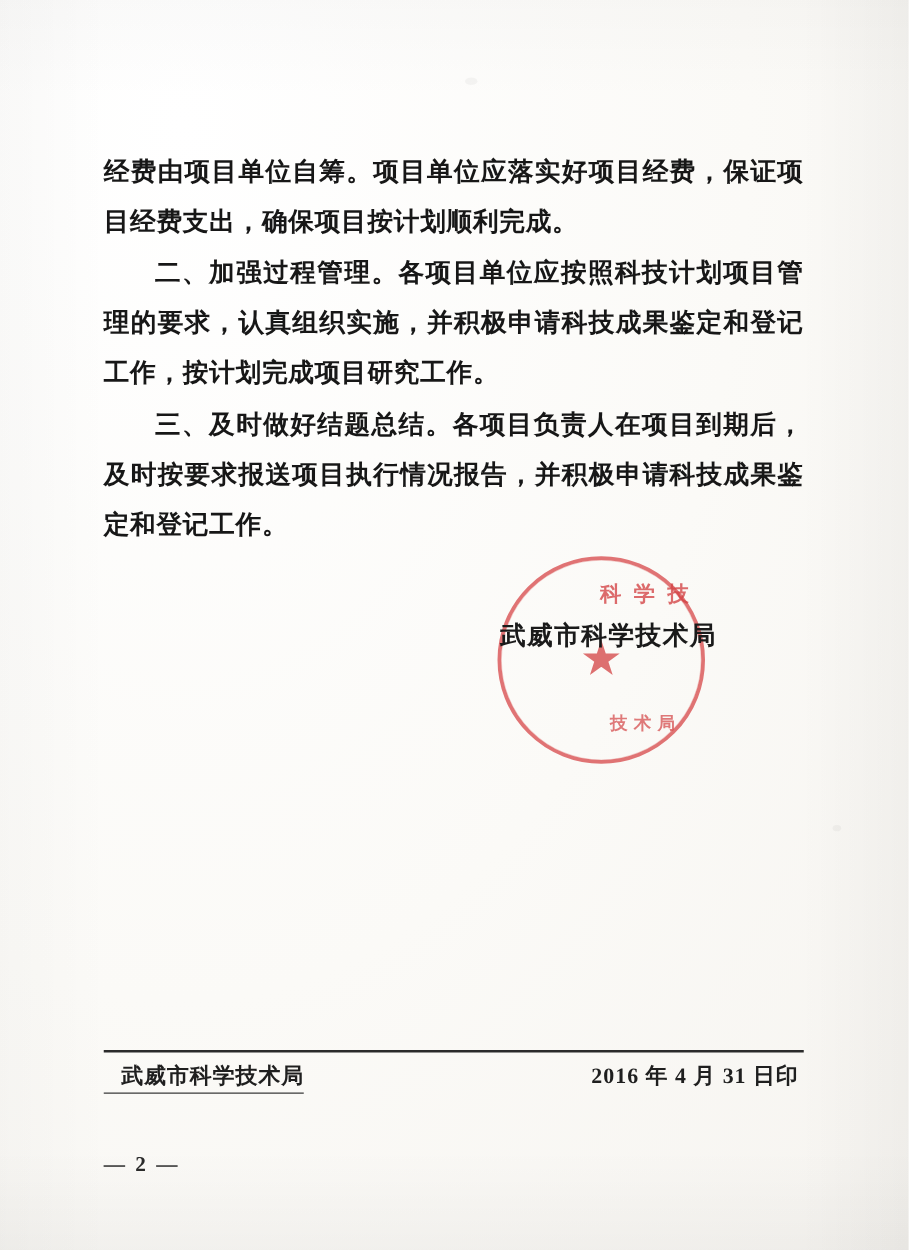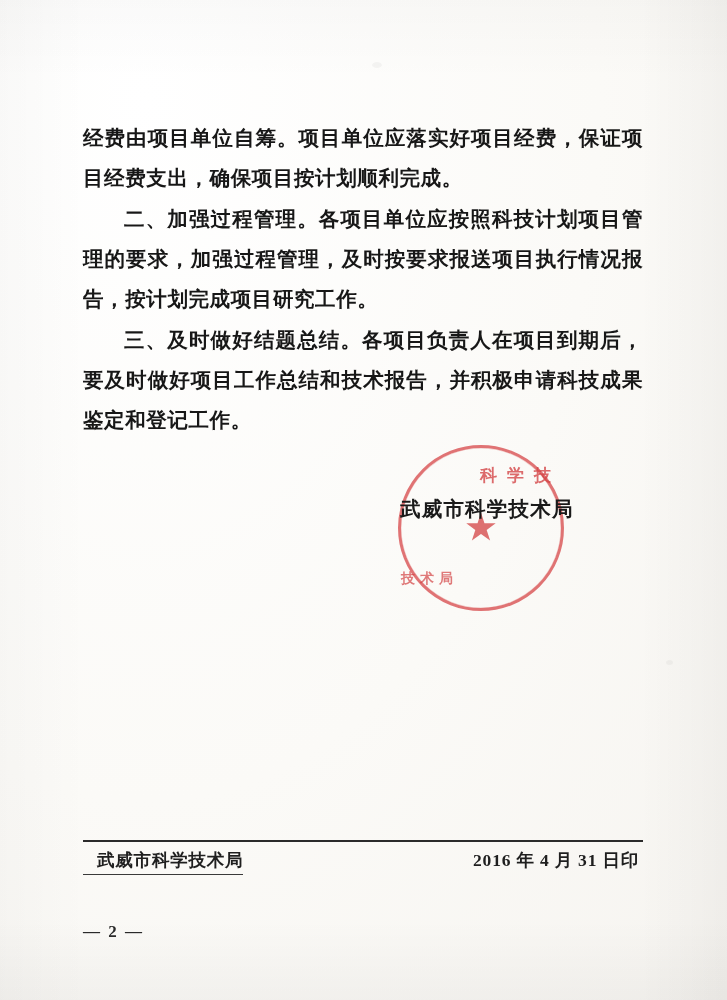--- a/index.html
+++ b/index.html
@@ -103,21 +103,21 @@
     color: rgba(205, 40, 42, 0.78);
     font-size: 17px;
     letter-spacing: 10px;
     font-family: "Liberation Serif", serif;
   }
   .seal-text-bottom {
     position: absolute;
     left: 0;
     right: 16px;
     bottom: 20px;
-    text-align: left;
+    text-align: right;
     color: rgba(205, 40, 42, 0.7);
     font-size: 14px;
     letter-spacing: 5px;
   }
   .footer-rule {
     position: absolute;
     left: 83px;
     top: 840px;
     width: 560px;
     height: 2px;
@@ -162,22 +162,22 @@
 <body>
 
 <div class="page">
   <div class="paper-noise"></div>
 
   <div class="smudge" style="left:372px;top:62px;width:10px;height:6px;"></div>
   <div class="smudge" style="left:666px;top:660px;width:7px;height:5px;"></div>
 
   <div class="body-block">
     <p class="para">经费由项目单位自筹。项目单位应落实好项目经费，保证项目经费支出，确保项目按计划顺利完成。</p>
-    <p class="para indent">二、加强过程管理。各项目单位应按照科技计划项目管理的要求，加强过程管理，及时按要求报送项目执行情况报告，按计划完成项目研究工作。</p>
-    <p class="para indent">三、及时做好结题总结。各项目负责人在项目到期后，要及时做好项目工作总结和技术报告，并积极申请科技成果鉴定和登记工作。</p>
+    <p class="para indent">二、加强过程管理。各项目单位应按照科技计划项目管理的要求，认真组织实施，并积极申请科技成果鉴定和登记工作，按计划完成项目研究工作。</p>
+    <p class="para indent">三、及时做好结题总结。各项目负责人在项目到期后，及时按要求报送项目执行情况报告，并积极申请科技成果鉴定和登记工作。</p>
   </div>
 
   <div class="seal">
     <div class="seal-inner">
       <div class="seal-text-top">科学技</div>
       <div class="seal-star">★</div>
       <div class="seal-text-bottom">技术局</div>
     </div>
   </div>
 

